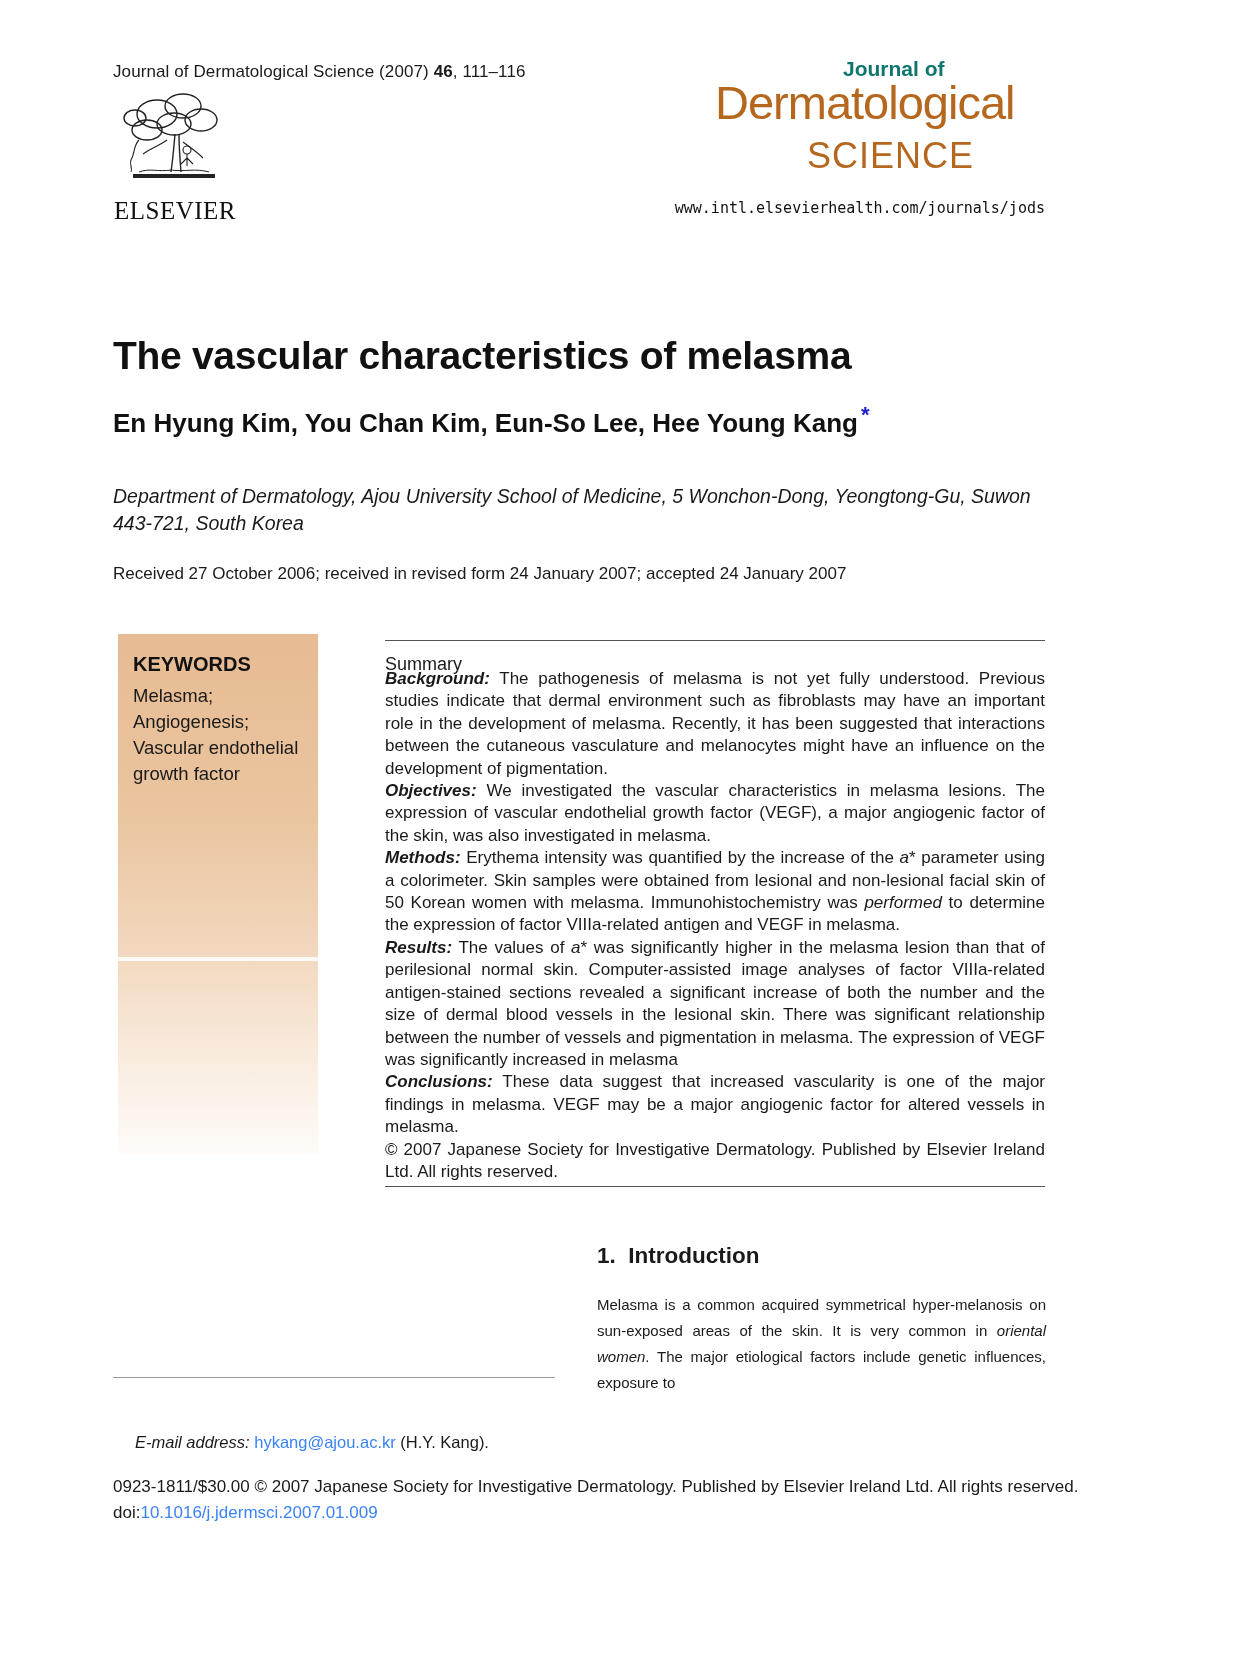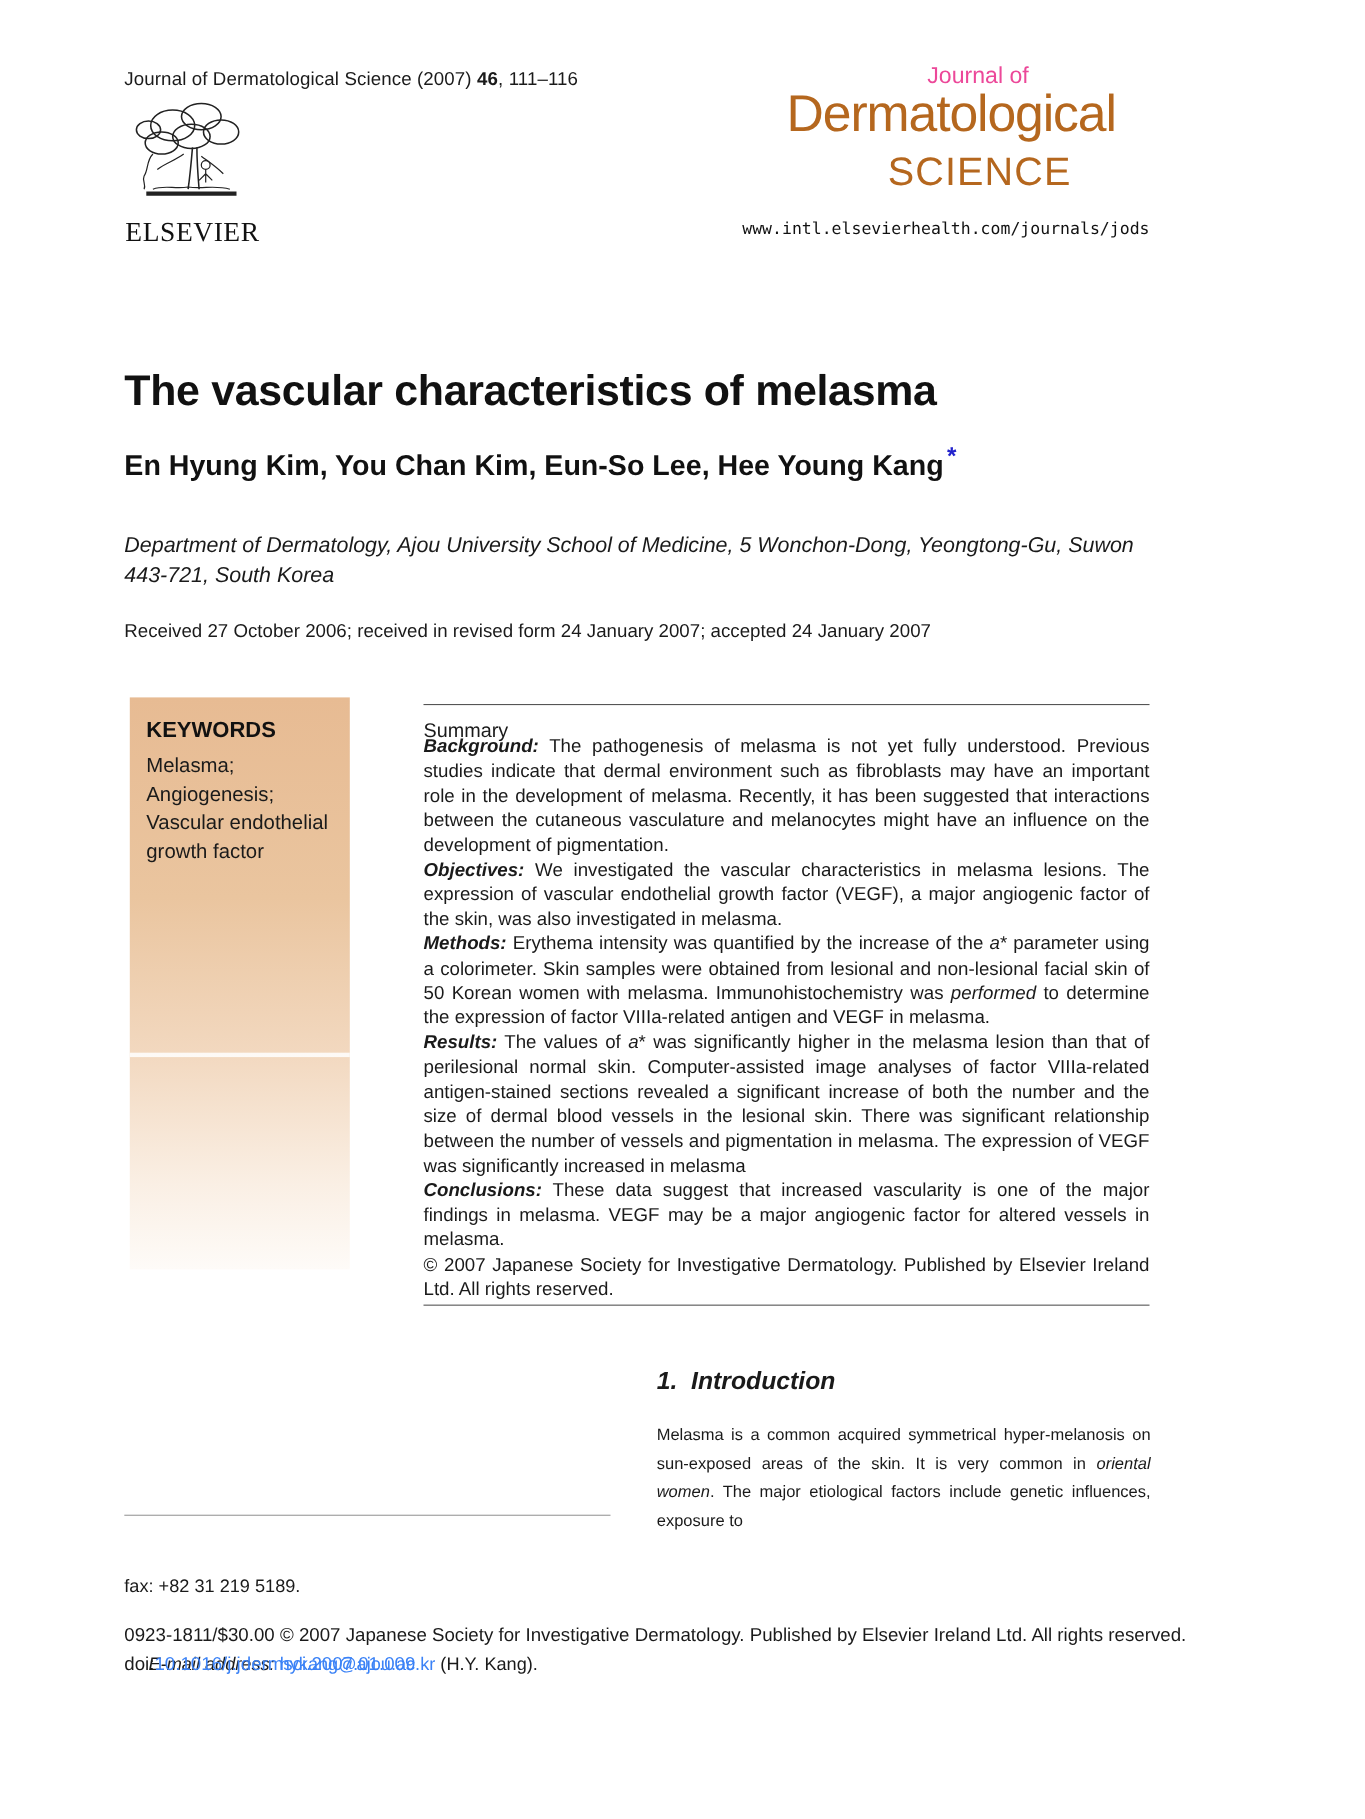--- a/index.html
+++ b/index.html
@@ -9,21 +9,21 @@
     font-family:"Liberation Sans", sans-serif; color:#1a1a1a; overflow:hidden;
   }
   .abs { position:absolute; }
 
   
   .citation { left:113px; top:62px; font-size:17px; letter-spacing:0.1px; }
   .citation b { font-weight:bold; }
   .elsevier-block { left:110px; top:88px; width:130px; text-align:center; }
   .elsevier-label { font-family:"Liberation Serif", serif; font-size:25px; letter-spacing:0.5px; color:#111; margin-top:3px; }
   .jlogo { right:196px; top:58px; width:330px; color:#b5671e; line-height:1; }
-  .jl1 { font-size:21px; color:#ec4899; margin-left:128px; margin-bottom:0px; }
+  .jl1 { font-size:21px; color:#0f766e; margin-left:128px; margin-bottom:0px;font-weight:bold; }
   .jl2 { font-size:47px; letter-spacing:-1px; }
   .jl3 { font-size:36px; letter-spacing:1px; margin-left:92px; margin-top:12px; }
   .jurl { right:196px; top:199px; font-size:15px; font-family:"DejaVu Sans Mono", monospace; color:#111; }
 
   
   .title { left:113px; top:334px; font-size:39px; font-weight:bold; letter-spacing:-0.3px; color:#111; }
   .authors { left:113px; top:408px; font-size:26px; font-weight:bold; color:#111; }
   .authors .corr-mark { color:#2222cc; font-size:22px; position:relative; top:-10px; margin-left:3px; text-decoration:none; }
   .affil { left:113px; top:483px; width:950px; font-size:19.5px; font-style:italic; line-height:27px; }
   .received { left:113px; top:564px; font-size:17px; }
@@ -41,21 +41,21 @@
   .rule { background:#555; height:1px; }
   .rule-top { left:385px; top:640px; width:660px; }
   .rule-bottom { left:385px; top:1186px; width:660px; }
   .summary-heading { left:385px; top:654px; font-size:18px; font-weight:normal; }
   .summary-body { left:385px; top:668px; width:660px; font-size:17px; line-height:22.4px; text-align:justify; }
   .summary-body p { margin:0; }
   .sec-label { font-weight:bold; font-style:italic; }
   .it { font-style:italic; }
 
   
-  .intro-heading { left:597px; top:1243px; font-size:22.5px; font-weight:bold; white-space:pre-wrap;font-style:italic; }
+  .intro-heading { left:597px; top:1243px; font-size:22.5px; font-weight:bold; white-space:pre-wrap; }
   .intro-para { left:597px; top:1292px; width:449px; font-size:15px; line-height:26px; text-align:justify; }
 
   
   .foot-rule { left:113px; top:1377px; width:442px; height:1px; background:#999; }
   .footnote { left:113px; top:1384px; width:470px; font-size:16.5px; line-height:23.5px; white-space:pre-wrap; }
   .fn-line3 { padding-left:22px; white-space:normal; }
   a.link { color:#3b82f6; text-decoration:none; cursor:pointer; }
 
   
   .footer { left:113px; top:1474px; width:1000px; font-size:17px; line-height:26px; }
@@ -122,21 +122,20 @@
     <p><span class="sec-label">Conclusions:</span><span> These data suggest that increased vascularity is one of the major findings in melasma. VEGF may be a major angiogenic factor for altered vessels in melasma.</span></p>
     <p>© 2007 Japanese Society for Investigative Dermatology. Published by Elsevier Ireland Ltd. All rights reserved.</p>
   </div>
   <div class="abs rule rule-bottom"></div>
 
   <h2 class="abs intro-heading">1.  Introduction</h2>
   <div class="abs intro-para"><span>Melasma is a common acquired symmetrical hyper-melanosis on sun-exposed areas of the skin. It is very common in </span><span class="it">oriental women</span><span>. The major etiological factors include genetic influences, exposure to</span></div>
 
   <div class="abs foot-rule"></div>
   <div class="abs footnote">
-    <div>fax: +82 31 219 5189.</div>
     <div class="fn-line3"><span class="it">E-mail address:</span><span> </span><a class="link">hykang@ajou.ac.kr</a><span> (H.Y. Kang).</span></div>
   </div>
 
   <div class="abs footer">
     <div>0923-1811/$30.00 © 2007 Japanese Society for Investigative Dermatology. Published by Elsevier Ireland Ltd. All rights reserved.</div>
     <div><span>doi:</span><a class="link">10.1016/j.jdermsci.2007.01.009</a></div>
   </div>
 
 </div>
 

